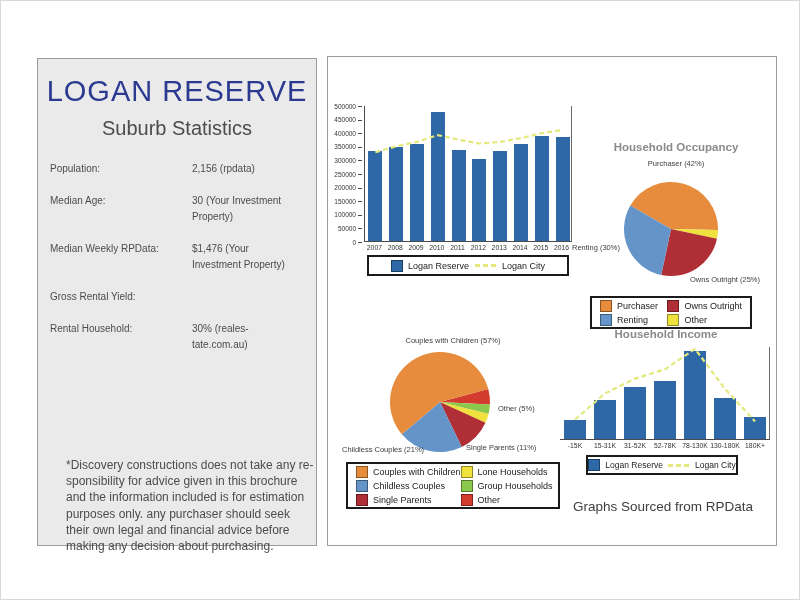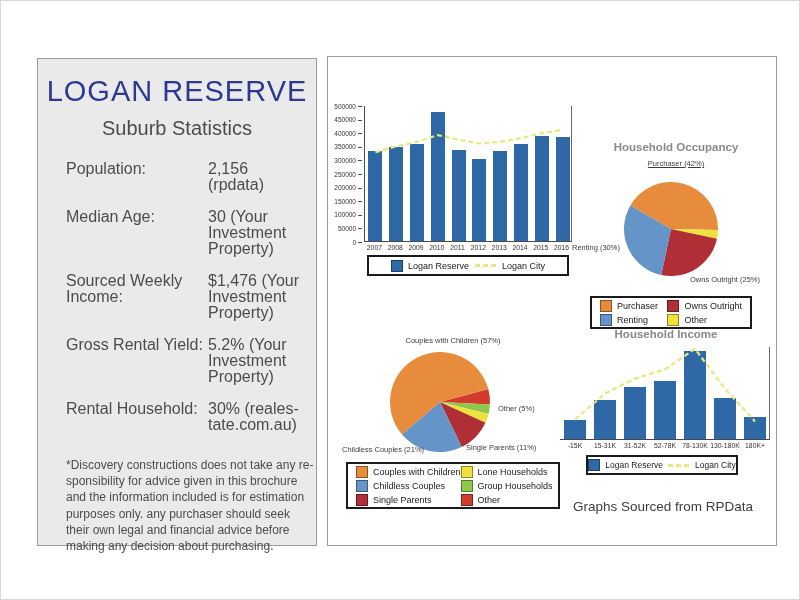--- a/index.html
+++ b/index.html
@@ -3,21 +3,21 @@
 <meta charset="utf-8">
 <style>
   html,body{margin:0;padding:0;}
   body{width:800px;height:600px;background:#ffffff;font-family:"Liberation Sans",sans-serif;position:relative;overflow:hidden;}
   .page{position:absolute;left:0;top:0;width:798px;height:598px;border:1px solid #d8d8d8;}
 
   
   .left-card{position:absolute;left:36px;top:57px;width:280px;height:488px;background:#eaeaea;border:1px solid #9c9c9c;box-sizing:border-box;}
   .lc-title{position:absolute;top:16px;left:0;width:100%;text-align:center;color:#2b3990;font-size:29px;letter-spacing:1px;font-weight:400;}
   .lc-subtitle{position:absolute;top:58px;left:0;width:100%;text-align:center;color:#4c4c4c;font-size:20px;}
-  .stats{position:absolute;top:102px;left:28px;width:244px;color:#4c4c4c;font-size:16px;}
+  .stats{position:absolute;top:102px;left:12px;width:244px;color:#4c4c4c;font-size:10px;}
   .stat-row{display:flex;margin-bottom:16px;}
   .stat-label{width:142px;flex:none;line-height:16px;}
   .stat-value{width:100px;line-height:16px;word-wrap:break-word;}
   .disclaimer{position:absolute;top:398px;left:28px;width:248px;font-size:12px;color:#4c4c4c;line-height:1.35;}
 
   
   .right-card{position:absolute;left:326px;top:55px;width:450px;height:490px;background:#fff;border:1px solid #9c9c9c;box-sizing:border-box;overflow:hidden;}
   .chart{position:absolute;}
   .chart-title{position:absolute;top:6px;left:0;width:100%;text-align:center;color:#8a8a8a;font-size:11.5px;font-weight:700;}
 
@@ -70,26 +70,25 @@
     <div class="stats">
       <div class="stat-row">
         <div class="stat-label">Population:</div>
         <div class="stat-value">2,156 (rpdata)</div>
       </div>
       <div class="stat-row">
         <div class="stat-label">Median Age:</div>
         <div class="stat-value">30 (Your Investment Property)</div>
       </div>
       <div class="stat-row">
-        <div class="stat-label">Sourced Weekly Income:</div>
+        <div class="stat-label">Median Weekly RPData:</div>
         <div class="stat-value">$1,476 (Your Investment Property)</div>
       </div>
       <div class="stat-row">
         <div class="stat-label">Gross Rental Yield:</div>
-        <div class="stat-value">5.2% (Your Investment Property)</div>
       </div>
       <div class="stat-row">
         <div class="stat-label">Rental Household:</div>
         <div class="stat-value">30% (reales-tate.com.au)</div>
       </div>
     </div>
     <div class="disclaimer">*Discovery constructions does not take any re-sponsibility for advice given in this brochure and the information included is for estimation purposes only. any purchaser should seek their own legal and financial advice before making any decision about purchasing.</div>
   </div>
 
   <div class="right-card">
@@ -159,21 +158,21 @@
     </div>
 
     <div class="chart" id="chart2">
       <div class="chart-title">Household Occupancy</div>
       <svg viewBox="0 0 98 98">
           <path d="M 49 49 L 8.30 25.50 A 47 47 0 0 1 95.99 49.98 Z" fill="#E78C3C"></path>
           <path d="M 49 49 L 95.99 49.98 A 47 47 0 0 1 94.97 58.77 Z" fill="#F0E23C"></path>
           <path d="M 49 49 L 94.97 58.77 A 47 47 0 0 1 39.23 94.97 Z" fill="#B02E35"></path>
           <path d="M 49 49 L 39.23 94.97 A 47 47 0 0 1 8.30 25.50 Z" fill="#6494C8"></path>
         </svg>
-      <div class="callout center" style="top:24px;text-decoration:underline;">Purchaser (42%)</div>
+      <div class="callout center" style="top:24px;">Purchaser (42%)</div>
       <div class="callout" style="left:-6px;top:108px;">Renting (30%)</div>
       <div class="callout" style="left:112px;top:140px;">Owns Outright (25%)</div>
       <div class="legend pie-legend">
           <span class="lg-item">
             <span class="sw-sq" style="background: rgb(231, 140, 60);"></span>
             <span class="lg-label">Purchaser</span>
           </span>
           <span class="lg-item">
             <span class="sw-sq" style="background: rgb(176, 46, 53);"></span>
             <span class="lg-label">Owns Outright</span>

